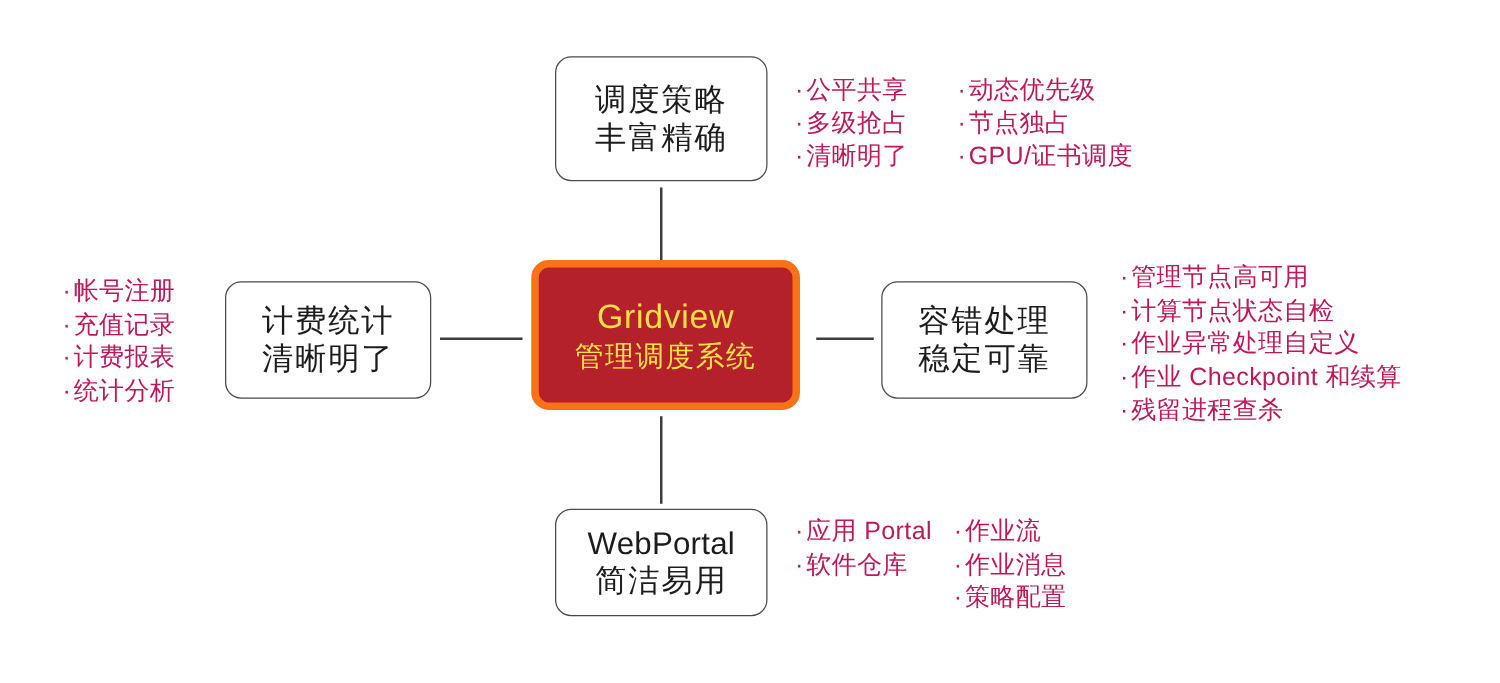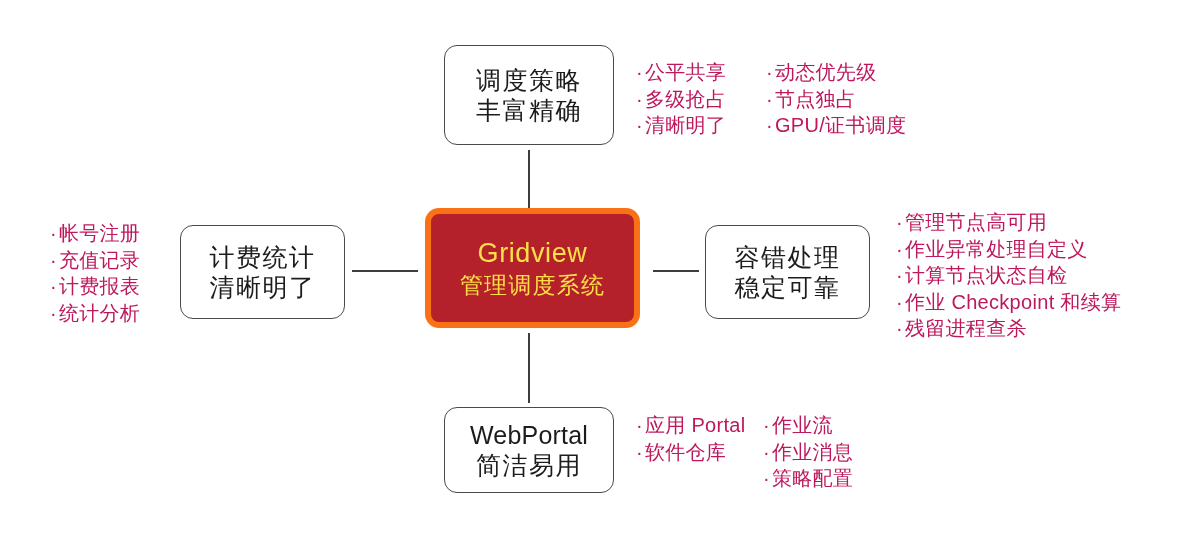--- a/index.html
+++ b/index.html
@@ -161,22 +161,22 @@
       <span class="item">GPU/证书调度</span>
     </div>
   <div class="bullets" id="b-left">
       <span class="item">帐号注册</span>
       <span class="item">充值记录</span>
       <span class="item">计费报表</span>
       <span class="item">统计分析</span>
     </div>
   <div class="bullets" id="b-right">
       <span class="item">管理节点高可用</span>
+      <span class="item">计算节点状态自检</span>
       <span class="item">作业异常处理自定义</span>
-      <span class="item">计算节点状态自检</span>
       <span class="item">作业 Checkpoint 和续算</span>
       <span class="item">残留进程查杀</span>
     </div>
   <div class="bullets" id="b-bottom-1">
       <span class="item">应用 Portal</span>
       <span class="item">软件仓库</span>
     </div>
   <div class="bullets" id="b-bottom-2">
       <span class="item">作业流</span>
       <span class="item">作业消息</span>

